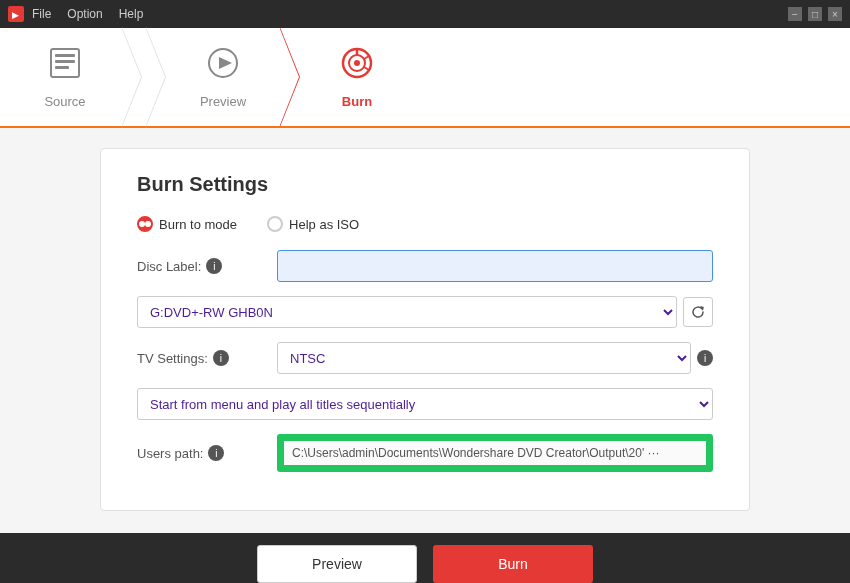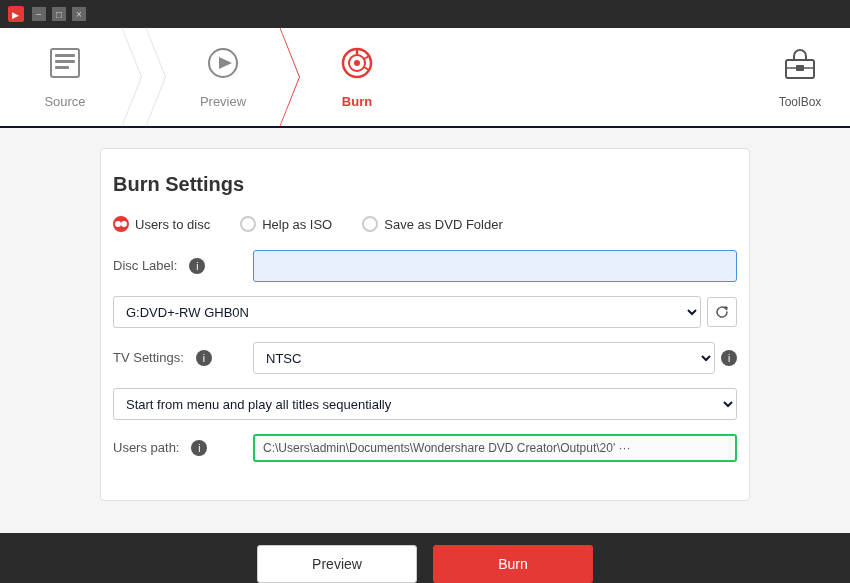--- a/index.html
+++ b/index.html
@@ -52,21 +52,21 @@
       font-size: 10px;
       cursor: pointer;
     }
 
     
     .toolbar {
       background: #fff;
       height: 100px;
       display: flex;
       align-items: center;
-      border-bottom: 2px solid #0f172a;
+      border-bottom: 2px solid #f97316;
       padding: 0 10px;
     }
     .nav-items {
       display: flex;
       align-items: center;
       flex: 1;
     }
     .nav-item {
       display: flex;
       flex-direction: column;
@@ -147,21 +147,21 @@
       background: #f5f5f5;
       height: calc(583px - 28px - 100px - 50px);
       padding: 20px 100px;
       overflow: auto;
     }
 
     .burn-settings-card {
       background: #fff;
       border: 1px solid #e0e0e0;
       border-radius: 4px;
-      padding: 24px 12px;
+      padding: 24px 36px;
     }
 
     .card-title {
       font-size: 20px;
       font-weight: bold;
       color: #333;
       margin-bottom: 20px;
     }
 
     
@@ -204,22 +204,22 @@
     .form-row {
       display: flex;
       align-items: center;
       margin-bottom: 14px;
     }
     .form-label {
       width: 140px;
       font-size: 13px;
       color: #555;
       display: flex;
-      align-items: flex-start;
-      gap: 12px;
+      align-items: center;
+      gap: 5px;
     }
     .info-icon {
       width: 16px;
       height: 16px;
       border-radius: 50%;
       background: #555;
       color: #fff;
       font-size: 10px;
       display: flex; align-items: center; justify-content: center;
       cursor: pointer;
@@ -246,40 +246,40 @@
     }
     select {
       flex: 1;
       height: 32px;
       border: 1px solid #ccc;
       border-radius: 3px;
       padding: 0 8px;
       font-size: 13px;
       background: #fff;
       outline: none;
-      color: #0f172a;
+      color: #4c1d95;
       appearance: auto;
     }
     .refresh-btn {
       width: 30px;
       height: 30px;
       border: 1px solid #ccc;
       border-radius: 3px;
       background: #fff;
       display: flex; align-items: center; justify-content: center;
       cursor: pointer;
       font-size: 14px;
       color: #555;
     }
 
     .folder-path-text {
       font-size: 12px;
       color: #555;
       background: #fafafa;
-      border: 2px solid #22c55e;
+      border: 7px solid #22c55e;
       border-radius: 3px;
       padding: 5px 8px;
       flex: 1;
     }
 
     
     .bottom-bar {
       background: #2b2b2b;
       height: 62px;
       display: flex;
@@ -313,20 +313,25 @@
   </style>
 </head>
 <body>
 
 <div class="title-bar">
   <div class="title-bar-icon">
     <svg width="12" height="12" viewBox="0 0 12 12">
         <rect width="12" height="12" fill="#e53935" rx="2"></rect>
         <text x="2" y="10" font-size="9" fill="white">▶</text>
       </svg>
+  </div>
+  <div class="title-bar-menu">
+    <span>File</span>
+    <span>Option</span>
+    <span>Help</span>
   </div>
   <div class="title-bar-controls">
     <div class="title-bar-btn">−</div>
     <div class="title-bar-btn">□</div>
     <div class="title-bar-btn">×</div>
   </div>
 </div>
 
 <div class="toolbar">
   <div class="nav-items">
@@ -369,51 +374,36 @@
           <line x1="18" y1="4" x2="18" y2="10" stroke="#e53935" stroke-width="2.5"></line>
           <line x1="30" y1="11" x2="25" y2="14" stroke="#e53935" stroke-width="2"></line>
           <line x1="30" y1="25" x2="25" y2="22" stroke="#e53935" stroke-width="2"></line>
         </svg>
       </div>
       <span class="nav-label">Burn</span>
     </div>
 
   </div>
 
-  <div class="toolbox-item">
-    <div class="nav-icon">
-      <svg width="36" height="36" viewBox="0 0 36 36" fill="none">
-        <rect x="4" y="14" width="28" height="18" rx="2" stroke="#555" stroke-width="2" fill="none"></rect>
-        <path d="M12 14v-4a6 6 0 0 1 12 0v4" stroke="#555" stroke-width="2" fill="none"></path>
-        <line x1="4" y1="22" x2="32" y2="22" stroke="#555" stroke-width="1.5"></line>
-        <rect x="14" y="19" width="8" height="6" rx="1" fill="#555"></rect>
-      </svg>
-    </div>
-    <span class="nav-label">ToolBox</span>
-  </div>
 </div>
 
 <div class="main-content">
   <div class="burn-settings-card">
     <div class="card-title">Burn Settings</div>
 
     <div class="radio-group">
       <div class="radio-option">
         <div class="radio-circle checked">
           <div style="width:6px;height:6px;border-radius:50%;background:#fff;"></div>
         </div>
-        <span class="radio-label">Users to disc</span>
+        <span class="radio-label">Burn to mode</span>
       </div>
       <div class="radio-option">
         <div class="radio-circle"></div>
         <span class="radio-label">Help as ISO</span>
-      </div>
-      <div class="radio-option">
-        <div class="radio-circle"></div>
-        <span class="radio-label">Save as DVD Folder</span>
       </div>
     </div>
 
     <div class="form-row">
       <div class="form-label">
         <span>Disc Label:</span>
         <div class="info-icon">i</div>
       </div>
       <div class="form-control">
         <input type="text" style="">

